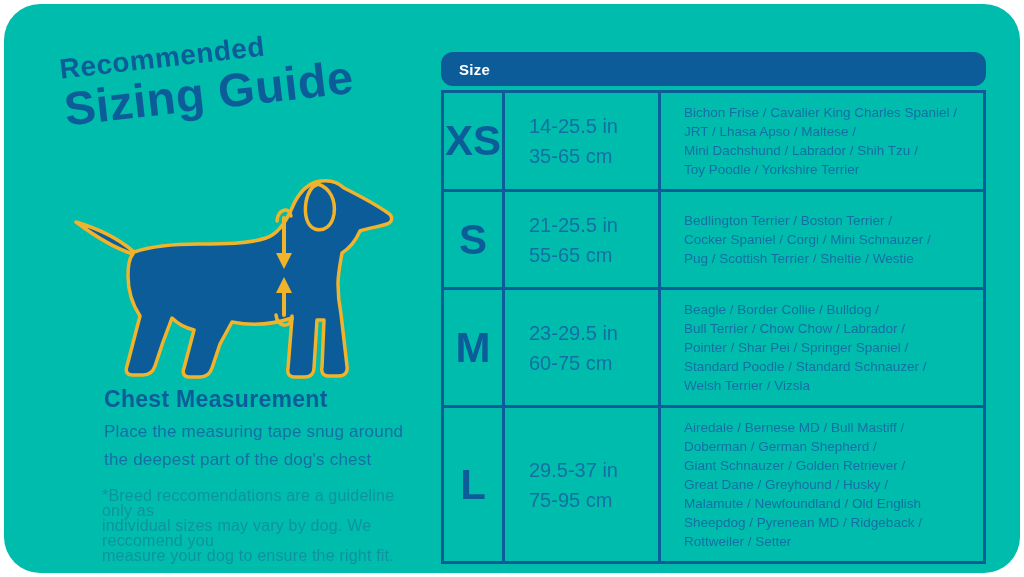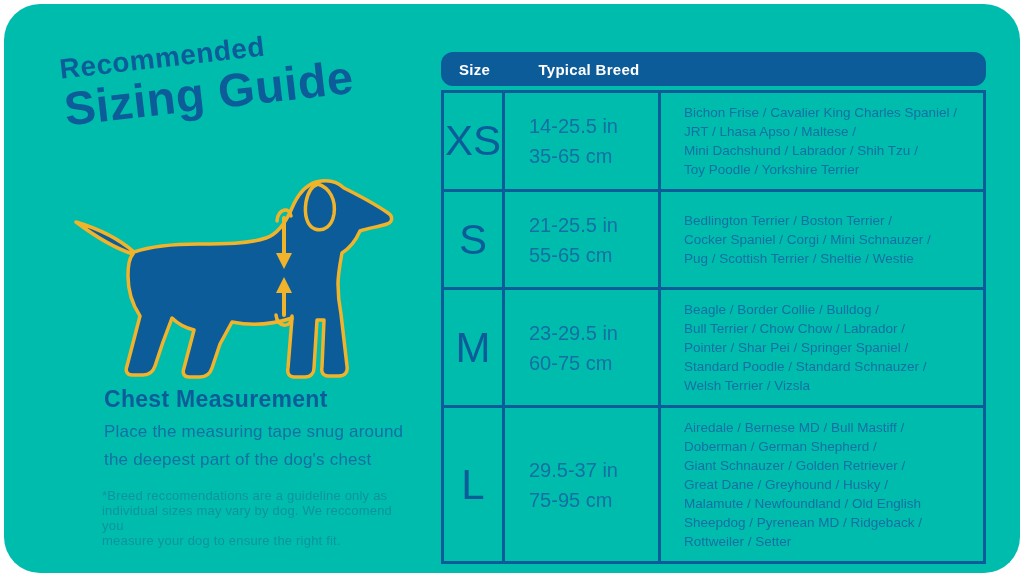--- a/index.html
+++ b/index.html
@@ -35,42 +35,42 @@
     position:absolute;left:100px;top:382px;
     font-size:23px;font-weight:bold;color:var(--primary_blue);letter-spacing:.3px;
   }
   .instruction{
     position:absolute;left:100px;top:414px;width:320px;
     font-size:17px;line-height:28px;color:var(--text_blue);
     white-space:pre-line;letter-spacing:.2px;
   }
   .footnote{
     position:absolute;left:98px;top:484px;width:300px;
-    font-size:13px;line-height:15px;color:var(--footnote_teal);
+    font-size:16px;line-height:15px;color:var(--footnote_teal);
     white-space:pre-line;letter-spacing:.2px;
   }
   
   .size-table{position:absolute;left:437px;top:48px;width:545px;}
   .thead{
     display:grid;grid-template-columns:67px 162px 1fr;
     background:var(--primary_blue);height:34px;align-items:center;
     margin-bottom:4px;
     border-radius:12px;
   }
   .th{color:var(--header_text);font-size:15px;font-weight:bold;text-align:center;letter-spacing:.3px;}
   table.tbody{
     width:545px;border-collapse:collapse;table-layout:fixed;
   }
   table.tbody td{
     border:3px solid var(--primary_blue);
     vertical-align:middle;
   }
   td.size{
     width:61px;text-align:center;
-    font-size:42px;font-weight:400;color:var(--primary_blue);
+    font-size:42px;font-weight:700;color:var(--primary_blue);
   }
   td.measure{
     width:156px;padding-left:24px;
     font-size:20px;line-height:30px;color:var(--text_blue);
     white-space:pre-line;
   }
   td.breeds{
     padding:10px 8px 10px 23px;
     font-size:13.5px;line-height:19px;color:var(--text_blue);
     white-space:pre-line;
@@ -152,21 +152,20 @@
     <div class="caption">Chest Measurement</div>
     <div class="instruction">Place the measuring tape snug around
 the deepest part of the dog's chest</div>
     <div class="footnote">*Breed reccomendations are a guideline only as
 individual sizes may vary by dog. We reccomend you
 measure your dog to ensure the right fit.</div>
 
     <div class="size-table">
       <div class="thead">
         <div class="th">Size</div>
-        <div class="th">Typical Breed</div>
       </div>
       <table class="tbody">
         <tbody>
             <tr class="r0">
           <td class="size">XS</td>
           <td class="measure">14-25.5 in
 35-65 cm</td>
           <td class="breeds">Bichon Frise / Cavalier King Charles Spaniel /
 JRT / Lhasa Apso / Maltese /
 Mini Dachshund / Labrador / Shih Tzu /

